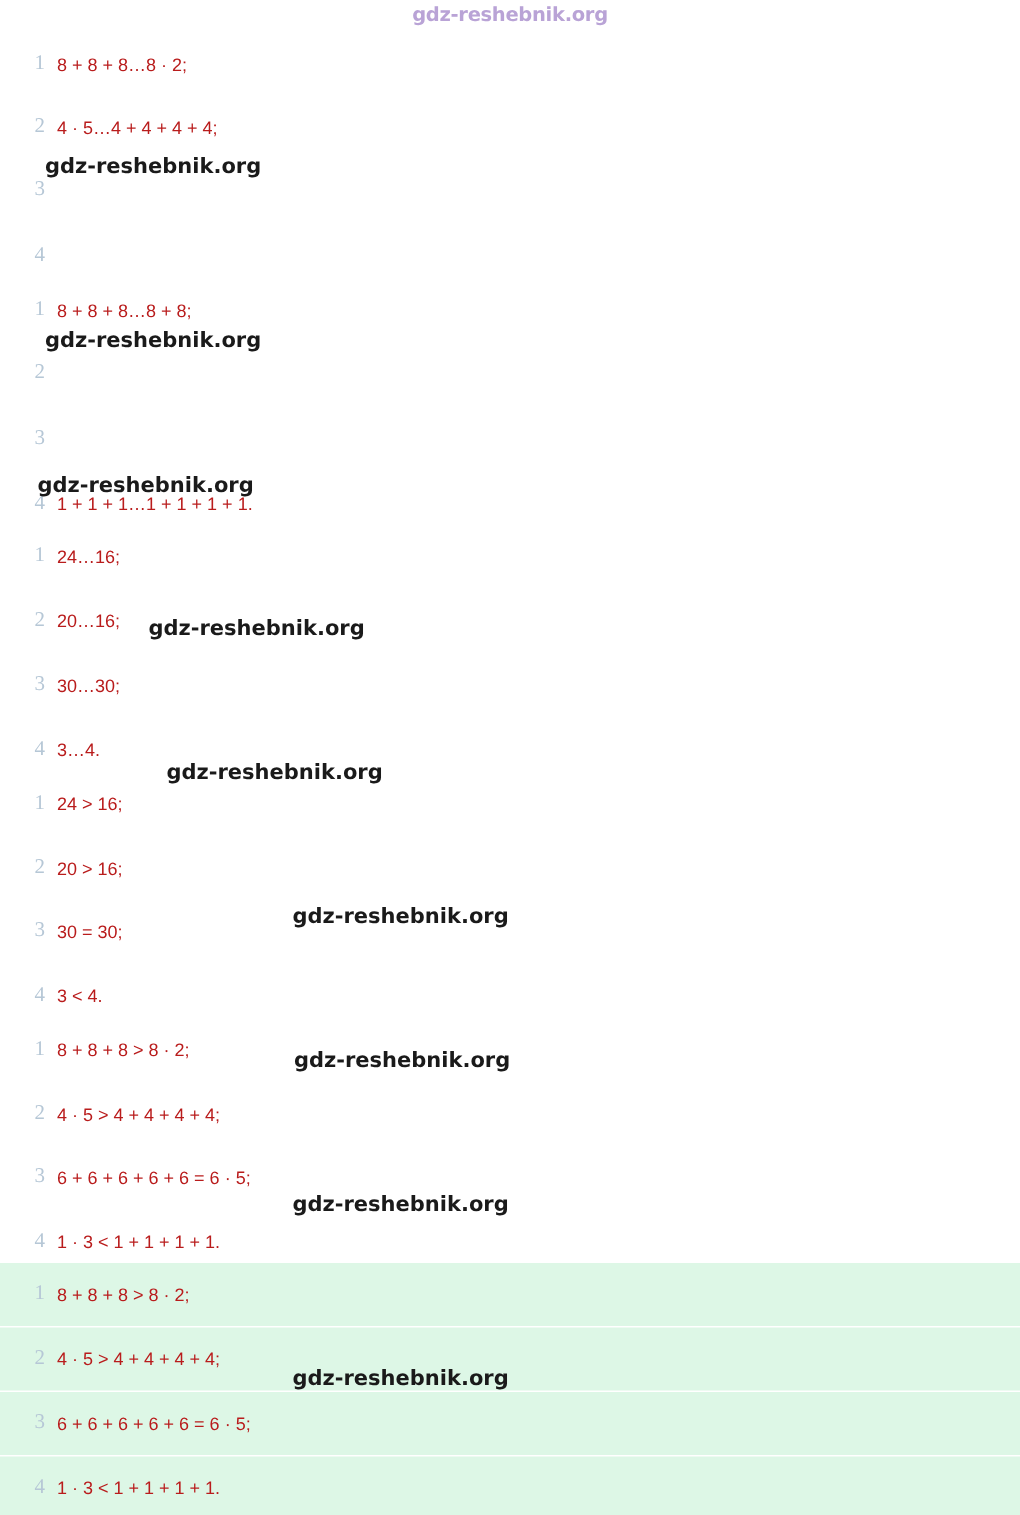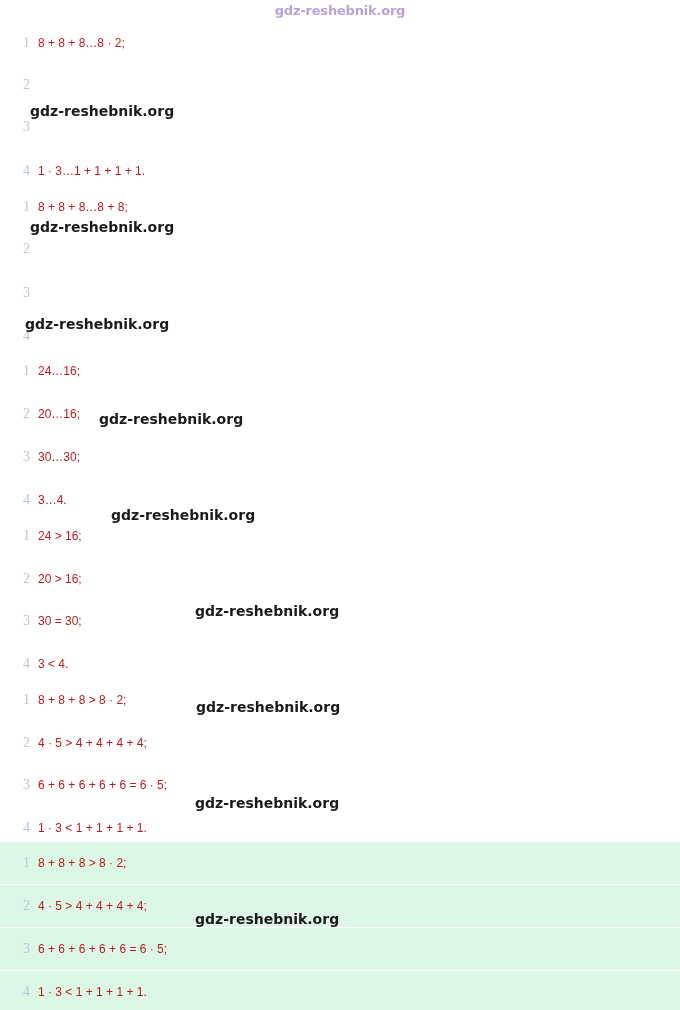--- a/index.html
+++ b/index.html
@@ -72,40 +72,41 @@
 
   <div class="top-watermark">gdz-reshebnik.org</div>
 
   <div id="lines-container">
       <div class="line" style="top: 22px;">
         <span class="num">1</span>
         <span class="expr">8 + 8 + 8…8 · 2;</span>
       </div>
       <div class="line" style="top: 64px;">
         <span class="num">2</span>
+        <span class="expr">4 · 5…4 + 4 + 4 + 4;</span>
       </div>
       <div class="line" style="top: 106px;">
         <span class="num">3</span>
       </div>
       <div class="line" style="top: 150px;">
         <span class="num">4</span>
-        <span class="expr">1 · 3…1 + 1 + 1 + 1.</span>
       </div>
       <div class="line" style="top: 186px;">
         <span class="num">1</span>
         <span class="expr">8 + 8 + 8…8 + 8;</span>
       </div>
       <div class="line" style="top: 228px;">
         <span class="num">2</span>
       </div>
       <div class="line" style="top: 272px;">
         <span class="num">3</span>
       </div>
       <div class="line" style="top: 315px;">
         <span class="num">4</span>
+        <span class="expr">1 + 1 + 1…1 + 1 + 1 + 1.</span>
       </div>
       <div class="line" style="top: 350px;">
         <span class="num">1</span>
         <span class="expr">24…16;</span>
       </div>
       <div class="line" style="top: 393px;">
         <span class="num">2</span>
         <span class="expr">20…16;</span>
       </div>
       <div class="line" style="top: 436px;">

